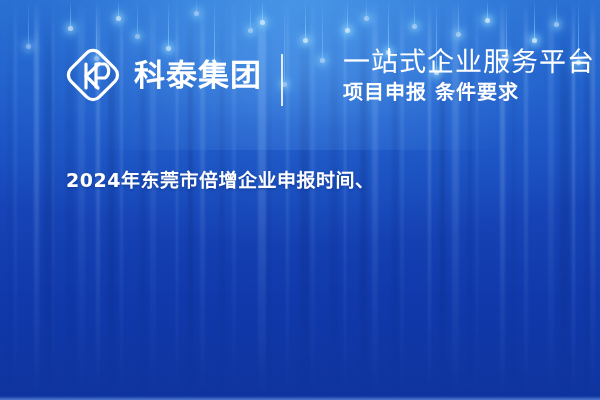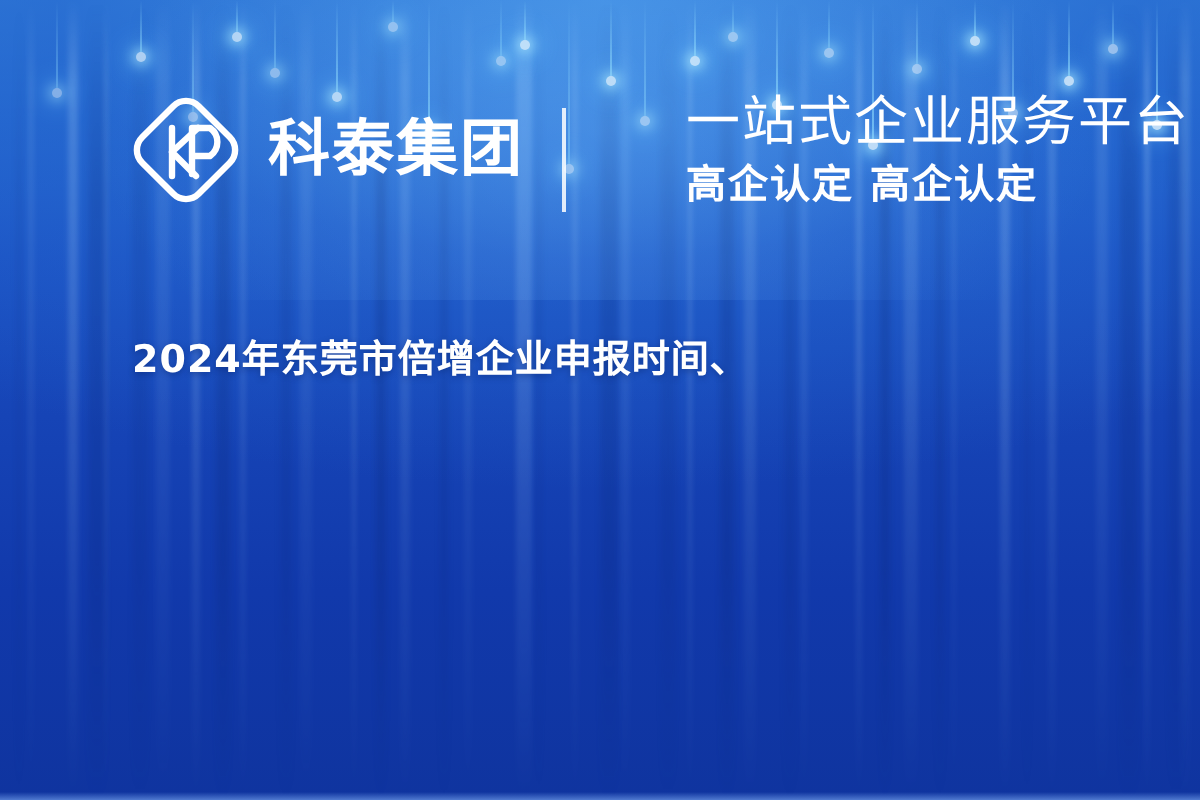--- a/index.html
+++ b/index.html
@@ -199,21 +199,21 @@
 
       <span class="logo-words">
         <span class="logo-cn">科泰集团</span>
       </span>
     </div>
 
     <div class="divider"></div>
 
     <div class="tagline">
       <div class="tag-1">一站式企业服务平台</div>
-      <div class="tag-2">高企认定 高企认定</div>
+      <div class="tag-2">项目申报 条件要求</div>
     </div>
   </div>
 
   <div class="title">
     <span class="ln">2024年东莞市倍增企业申报时间、</span>
   </div>
 
   <div class="bottomline"></div>
 </div>
 

